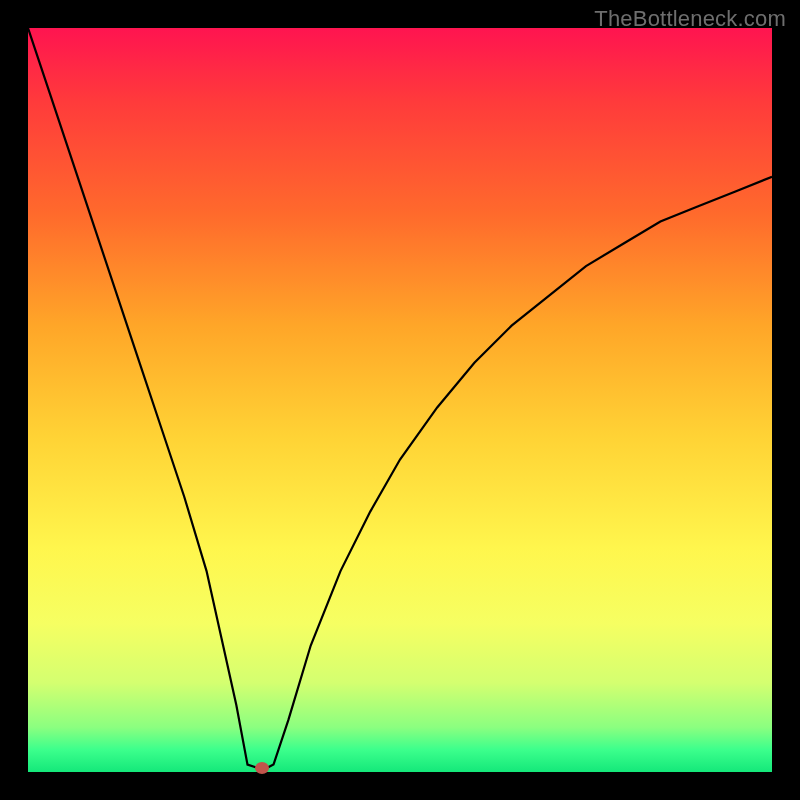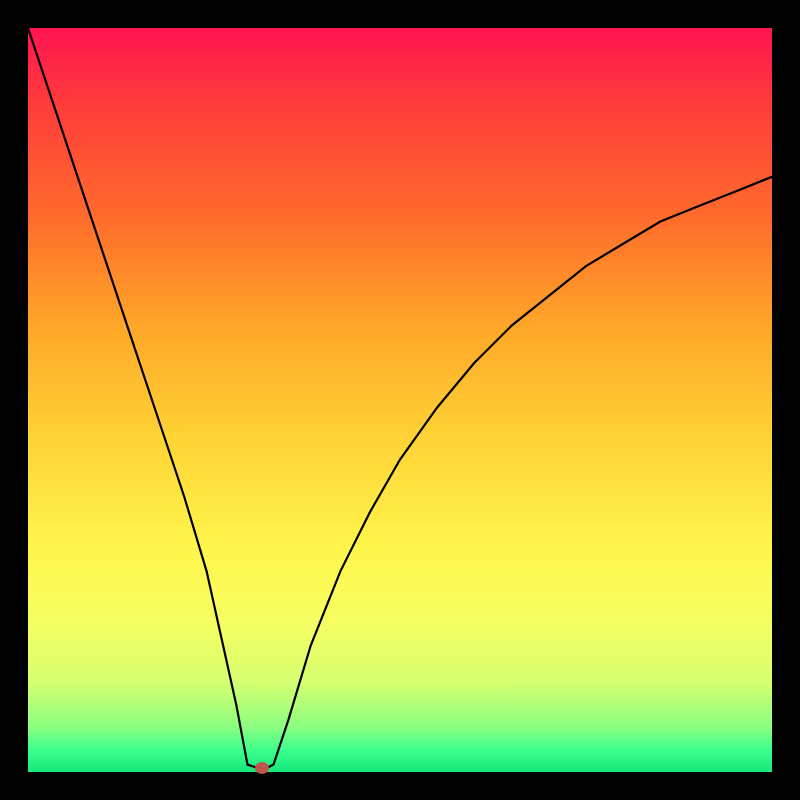--- a/index.html
+++ b/index.html
@@ -58,19 +58,20 @@
     color: #6e6e6e;
     font-size: 22px;
     font-weight: 500;
     letter-spacing: 0.2px;
   }
 </style>
 </head>
 <body>
 
 <div class="frame">
+  <div class="watermark">TheBottleneck.com</div>
   <div class="plot-area">
     <svg class="curve-svg" viewBox="0 0 744 744" preserveAspectRatio="none">
       <path id="curve-path" class="curve-path" d="M0.00 0.00 L22.32 66.96 L44.64 133.92 L66.96 200.88 L89.28 267.84 L111.60 334.80 L133.92 401.76 L156.24 468.72 L178.56 543.12 L193.44 610.08 L208.32 677.04 L219.48 736.56 L230.64 740.28 L238.08 740.28 L245.52 736.56 L260.40 691.92 L282.72 617.52 L312.48 543.12 L342.24 483.60 L372.00 431.52 L409.20 379.44 L446.40 334.80 L483.60 297.60 L520.80 267.84 L558.00 238.08 L595.20 215.76 L632.40 193.44 L669.60 178.56 L706.80 163.68 L744.00 148.80"></path>
     </svg>
     <div id="min-dot" class="min-dot" style="left: 227.36px; top: 734.28px; background: rgb(193, 84, 75);"></div>
   </div>
 </div>
 
 </body></html>

